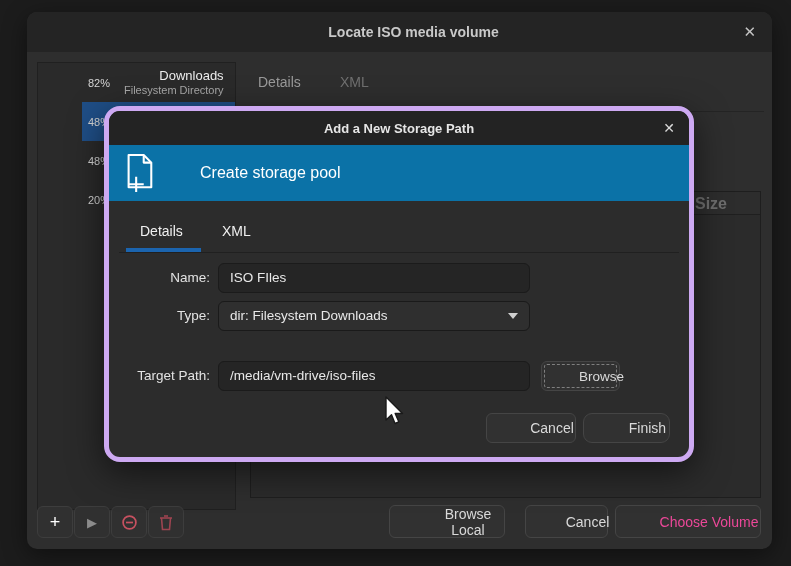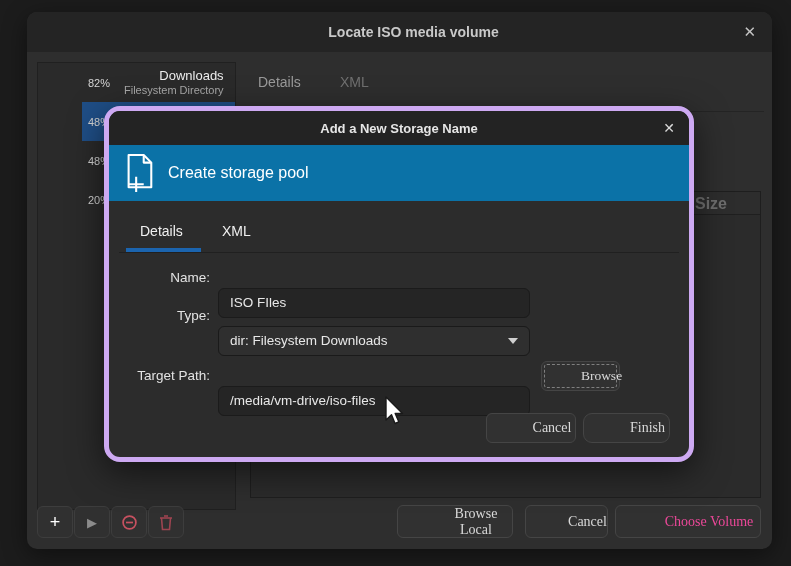--- a/index.html
+++ b/index.html
@@ -66,46 +66,46 @@
     border-radius:6px; display:flex; align-items:center; justify-content:center;
   }
   .glyph-add { color:#ffffff; font-size:18px; font-weight:normal; line-height:1; }
   .glyph-start { color:#8b8b8b; font-size:13px; line-height:1; }
 
   
   .btn {
     background:#313131; border:1px solid #454545; border-radius:6px;
     color:#d9d9d9; font-size:14px; text-align:center;
     display:flex; align-items:center; justify-content:center;
-    font-family:Liberation Serif, serif;
+    font-family:Liberation Sans, sans-serif;
     padding-left:42px;
   }
   .footer-btn { position:absolute; top:493px; height:33px; }
-  .btn-browse-local { left:362px; width:116px;margin-left:8px; }
+  .btn-browse-local { left:362px; width:116px; }
   .btn-win-cancel { left:498px; width:83px; }
   .btn-choose { left:588px; width:146px; color:#ec4899; }
 
   
   .dialog {
     position:absolute; left:104px; top:106px; width:590px; height:356px;
     border:5px solid #cda9f2; border-radius:16px; background:#2c2c2c;
     z-index:10; box-shadow:0 10px 34px rgba(0,0,0,.55); overflow:hidden;
   }
   .dlg-titlebar {
     position:absolute; left:0; top:0; right:0; height:34px; background:#232323;
     display:flex; align-items:center; justify-content:center;
   }
   .dlg-title { font-size:13px; font-weight:bold; color:#e6e6e6; }
   .dlg-close {
     position:absolute; right:14px; top:0; height:34px; line-height:34px;
     color:#dadada; font-size:14px;
   }
   .dlg-banner {
     position:absolute; left:0; top:34px; right:0; height:56px; background:#0b72a7;
-    display:flex; align-items:center;
+    display:flex; align-items:center;gap:32px;
   }
   .banner-icon { margin-left:13px; flex:0 0 auto; }
   .banner-text { margin-left:12px; font-size:16px; color:#ffffff; }
 
   .dlg-tabstrip {
     position:absolute; left:10px; right:10px; top:90px; height:52px;
     border-bottom:1px solid #202020;
   }
   .dlg-tab { position:absolute; bottom:13px; font-size:14px; color:#f0f0f0; }
   .dlg-tab.details { left:21px; }
@@ -115,21 +115,21 @@
   .form-row { position:absolute; left:0; height:30px; }
   .row-name   { top:152px; } .row-type { top:190px; } .row-target { top:250px; }
   .form-label {
     position:absolute; left:0; width:101px; text-align:right;
     font-size:13.5px; color:#e3e3e3; line-height:30px;
   }
   .entry {
     position:absolute; left:109px; width:312px; height:30px;
     background:#252525; border:1px solid #1b1b1b; border-radius:6px;
     color:#e8e8e8; font-size:13.5px; line-height:28px; padding:0 11px;
-    white-space:nowrap; overflow:hidden;margin-top:25px;
+    white-space:nowrap; overflow:hidden;
   }
   .combo {
     background:#2f2f2f; border:1px solid #1a1a1a;
     display:flex; align-items:center; justify-content:space-between;
   }
   .combo-arrow {
     width:0; height:0; border-left:5px solid transparent; border-right:5px solid transparent;
     border-top:6px solid #d0d0d0; margin-left:8px; flex:0 0 auto;
   }
   .btn-browse {
@@ -221,21 +221,21 @@
     </div>
 
     <div class="btn footer-btn btn-browse-local">Browse Local</div>
     <div class="btn footer-btn btn-win-cancel">Cancel</div>
     <div class="btn footer-btn btn-choose">Choose Volume</div>
   </div>
 
   <div class="dialog">
 
     <div class="dlg-titlebar">
-      <span class="dlg-title">Add a New Storage Name</span>
+      <span class="dlg-title">Add a New Storage Path</span>
       <span class="dlg-close">✕</span>
     </div>
 
     <div class="dlg-banner">
       <svg class="banner-icon" width="34" height="42" viewBox="0 0 36 44">
         <path d="M7 3 H23 L31 11 V37 H7 Z" fill="none" stroke="#ffffff" stroke-width="2.2" stroke-linejoin="round"></path>
         <path d="M23 3 V11 H31" fill="none" stroke="#ffffff" stroke-width="2.2" stroke-linejoin="round"></path>
         <line x1="15" y1="26" x2="15" y2="42" stroke="#ffffff" stroke-width="2.2"></line>
         <line x1="7" y1="34" x2="23" y2="34" stroke="#ffffff" stroke-width="2.2"></line>
       </svg>

